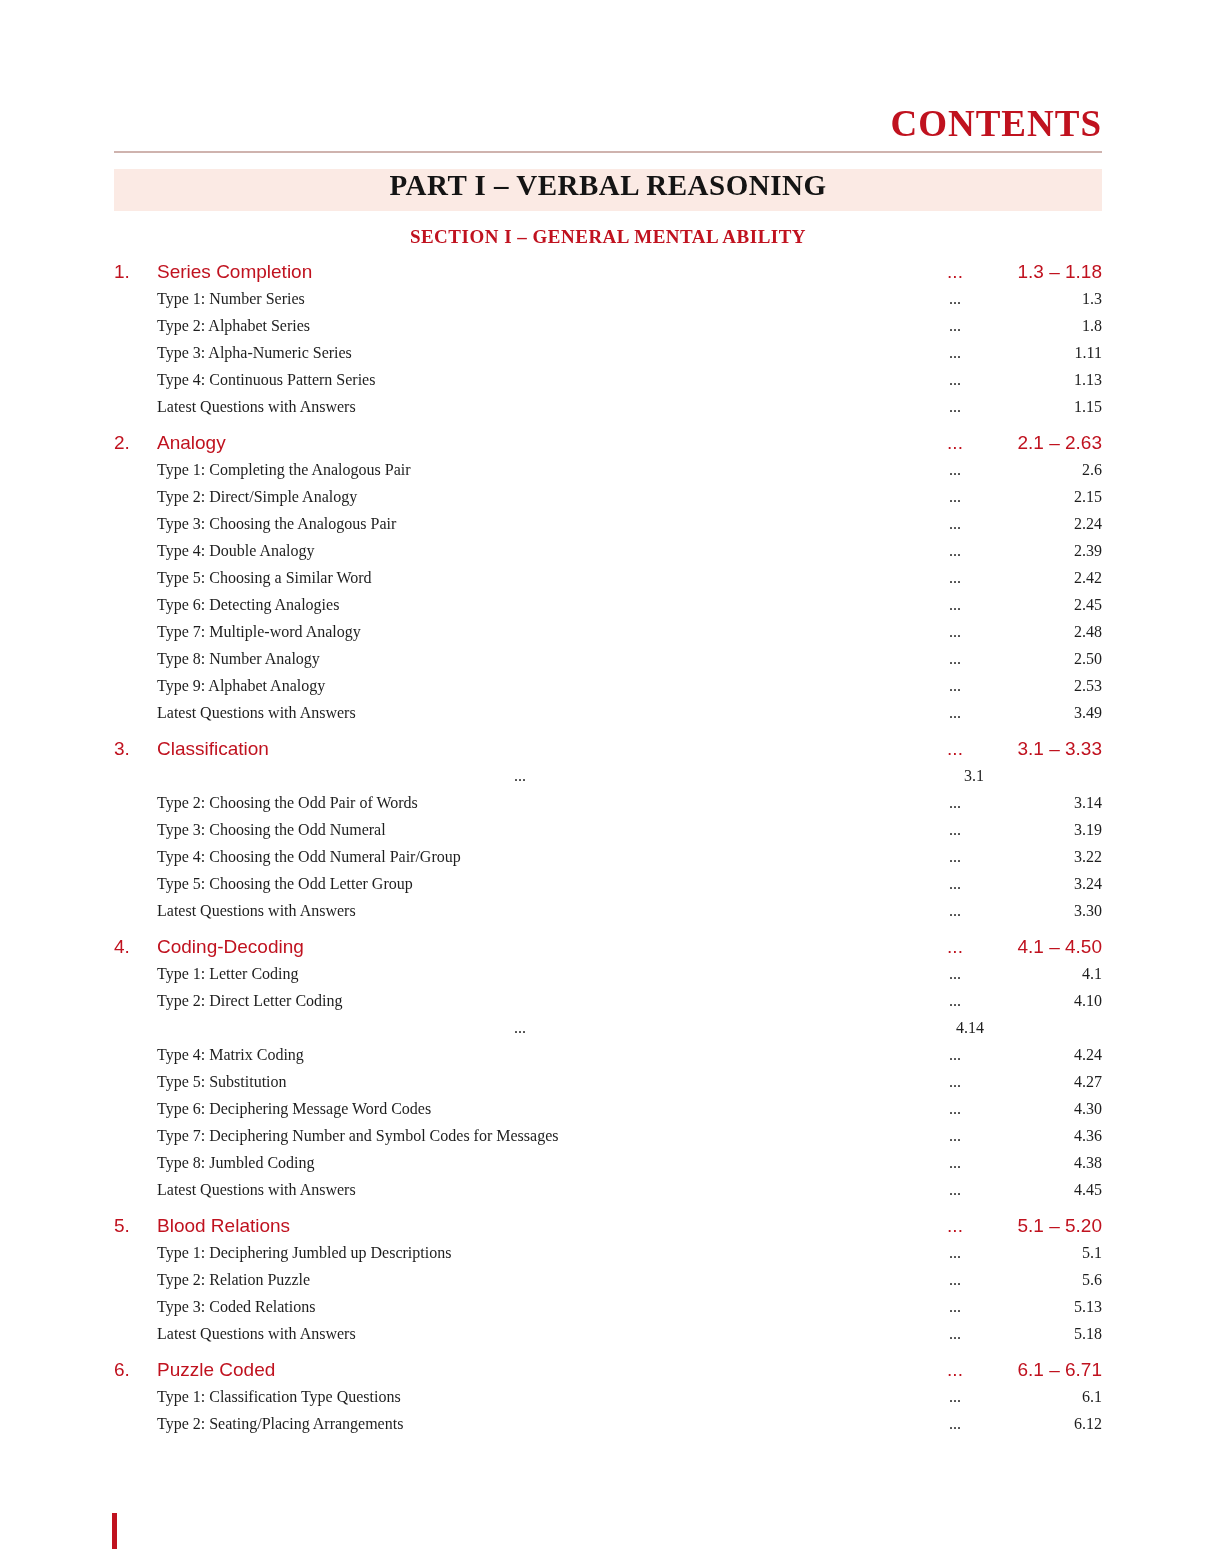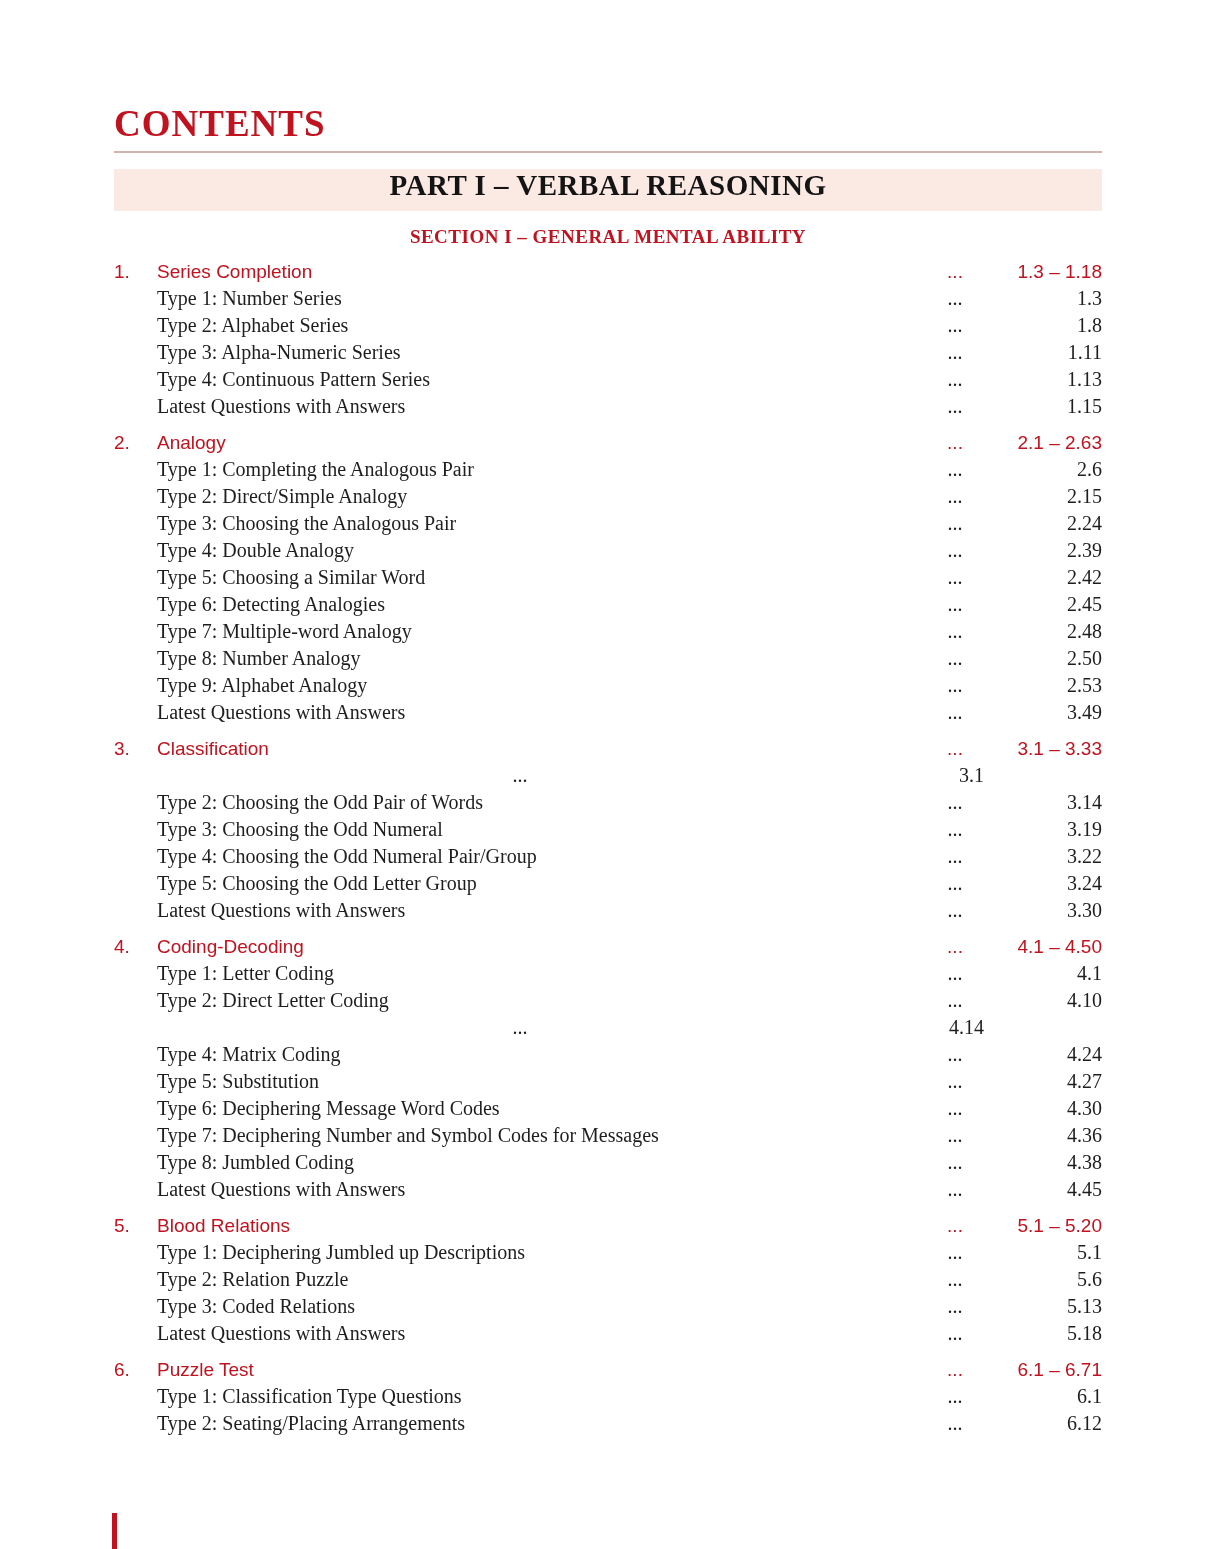--- a/index.html
+++ b/index.html
@@ -14,21 +14,21 @@
     color: #1a1a1a;
   }
   .content {
     position: absolute;
     left: 114px;
     top: 0;
     width: 988px;
   }
   .page-title {
     margin: 102px 0 6px 0;
-    text-align: left;
+    text-align: right;
     font-size: 37px;
     font-weight: bold;
     letter-spacing: 1px;
     color: #c0121f;
   }
   .title-divider {
     height: 2px;
     background: #cfb3ae;
     margin: 0 0 16px 0;
   }
@@ -61,21 +61,21 @@
     font-family: "Liberation Sans", "DejaVu Sans", sans-serif;
     font-weight: normal;
     font-size: 19px;
     color: #c0121f;
   }
   .ch-num {
     display: inline-block;
     width: 43px;
   }
   .entry-row {
-    font-size: 20px;
+    font-size: 16px;
     color: #1e1e1e;
   }
   .entry-row.italic .entry-label { }
   .entry-label { padding-left: 43px; }
   .dots { text-align: center; }
   .pagecol { text-align: right; }
   .edge-mark {
     position: absolute;
     left: 112px;
     bottom: 0;
@@ -335,21 +335,21 @@
   <div class="row entry-row italic">
     <span class="entry-label">Latest Questions with Answers</span>
     <span class="dots">...</span>
     <span class="pagecol">5.18</span>
   </div>
 </div>
   </div>
 
   <div class="chapter">
     <div class="row chapter-row">
-      <span class="ch-label"><span class="ch-num">6.</span><span>Puzzle Test</span></span>
+      <span class="ch-label"><span class="ch-num">6.</span><span>Puzzle Coded</span></span>
       <span class="dots">...</span>
       <span class="pagecol">6.1 – 6.71</span>
     </div>
     <div class="entries">
   <div class="row entry-row">
     <span class="entry-label">Type 1: Classification Type Questions</span>
     <span class="dots">...</span>
     <span class="pagecol">6.1</span>
   </div>
 

